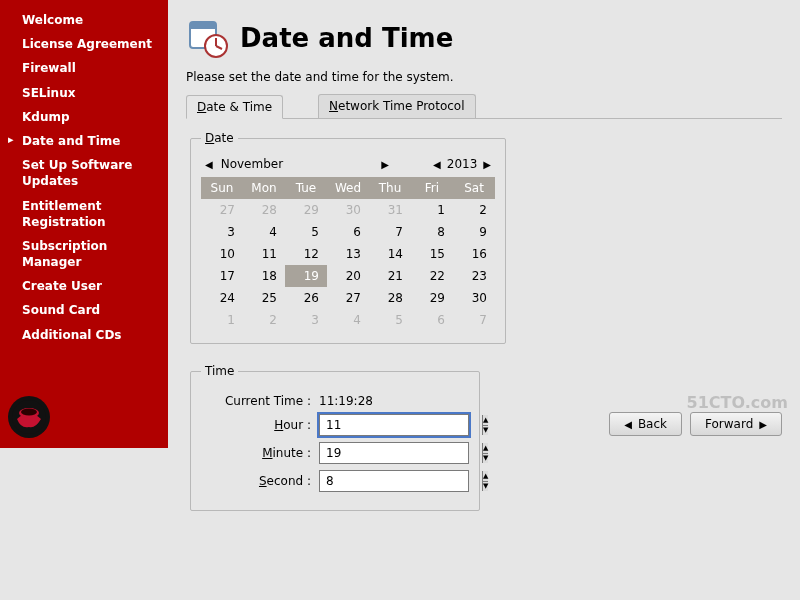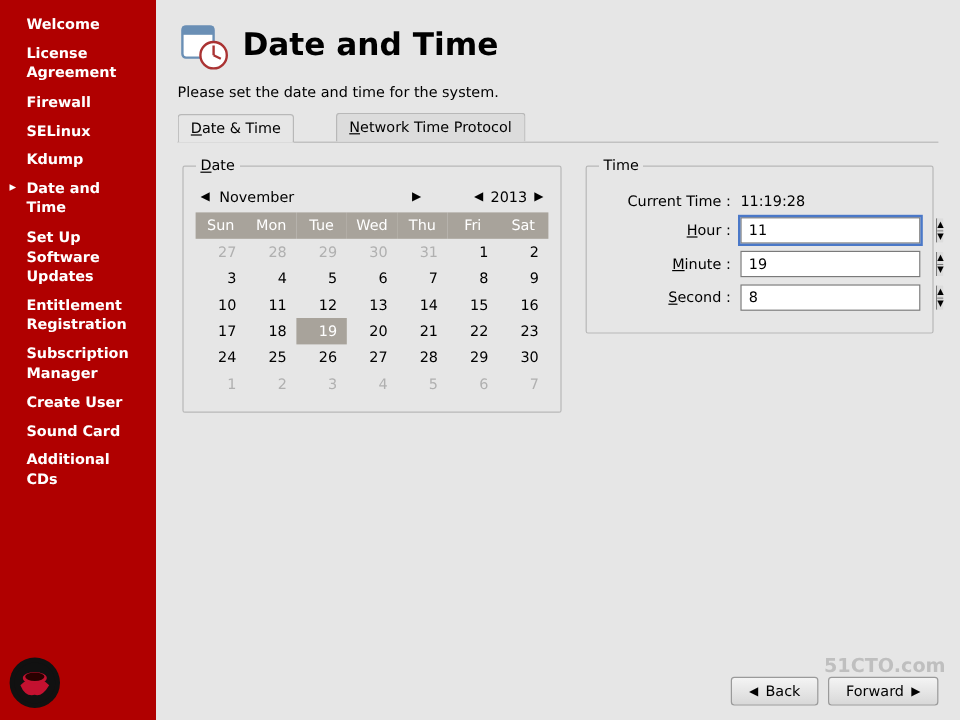--- a/index.html
+++ b/index.html
@@ -1,30 +1,30 @@
 <!DOCTYPE html>
 <html><head>
 <meta charset="utf-8">
 <style>
 * { box-sizing: border-box; margin: 0; padding: 0; font-family: "DejaVu Sans", "Liberation Sans", sans-serif; }
 body { width: 800px; height: 600px; overflow: hidden; background: #e6e6e6; font-size: 12px; color: #000; }
-.window { display: flex; width: 800px; height: 600px; background: #6d28d9; }
+.window { display: flex; width: 800px; height: 448px; background: #6d28d9; }
 .sidebar { width: 168px; background: #b00000; color: #fff; padding: 8px 0 0 0; position: relative; }
 .sidebar-item { padding: 4px 10px 4px 22px; font-size: 12px; font-weight: bold; line-height: 1.35; cursor: pointer; position: relative; }
 .sidebar-item.active::before { content: "▸"; position: absolute; left: 8px; top: 4px; font-size: 11px; }
 .logo-wrap { position: absolute; bottom: 10px; left: 8px; width: 42px; height: 42px; border-radius: 50%; background: #111; display: flex; align-items: center; justify-content: center; overflow: hidden; }
 .logo-wrap svg { width: 36px; height: 36px; }
 .main { flex: 1; background: #e6e6e6; padding: 16px 18px 0 18px; display: flex; flex-direction: column; position: relative; }
 .page-header { display: flex; align-items: center; gap: 10px; margin-bottom: 10px; }
 .page-title { font-size: 26px; font-weight: bold; }
 .page-instr { font-size: 12px; margin-bottom: 10px; }
 .tabs { display: flex; border-bottom: 1px solid #b8b8b8; gap: 33px; }
 .tab { padding: 4px 10px; border: 1px solid #b8b8b8; border-bottom: none; background: #dcdcdc; margin-right: 2px; border-radius: 3px 3px 0 0; font-size: 12px; cursor: pointer; }
 .tab.active { background: #e6e6e6; position: relative; top: 1px; border-bottom: 1px solid #e6e6e6; }
-.tab-body { padding: 12px 4px; display: flex; gap: 20px; align-items: flex-start; }
+.tab-body { padding: 12px 4px; display: flex; gap: 20px; align-items: flex-start; flex-direction: column; }
 fieldset.group { border: 1px solid #b8b8b8; border-radius: 2px; padding: 10px 10px 12px 10px; background: #e6e6e6; }
 fieldset.group legend { padding: 0 4px; font-size: 12px; }
 .date-group { width: 316px; }
 .month-row { display: flex; align-items: center; justify-content: space-between; padding: 2px 2px 6px 2px; }
 .nav-btn { font-size: 10px; padding: 0 2px; cursor: pointer; user-select: none; }
 .calendar { width: 100%; border-collapse: collapse; font-size: 12px; }
 .calendar th { background: #a8a39b; color: #fff; font-weight: normal; padding: 4px 0; width: 14.28%; text-align: center; }
 .calendar td { text-align: right; padding: 3px 8px 3px 0; height: 22px; }
 .calendar td.other { color: #b0b0b0; }
 .calendar td.sel { background: #a8a39b; color: #fff; }

